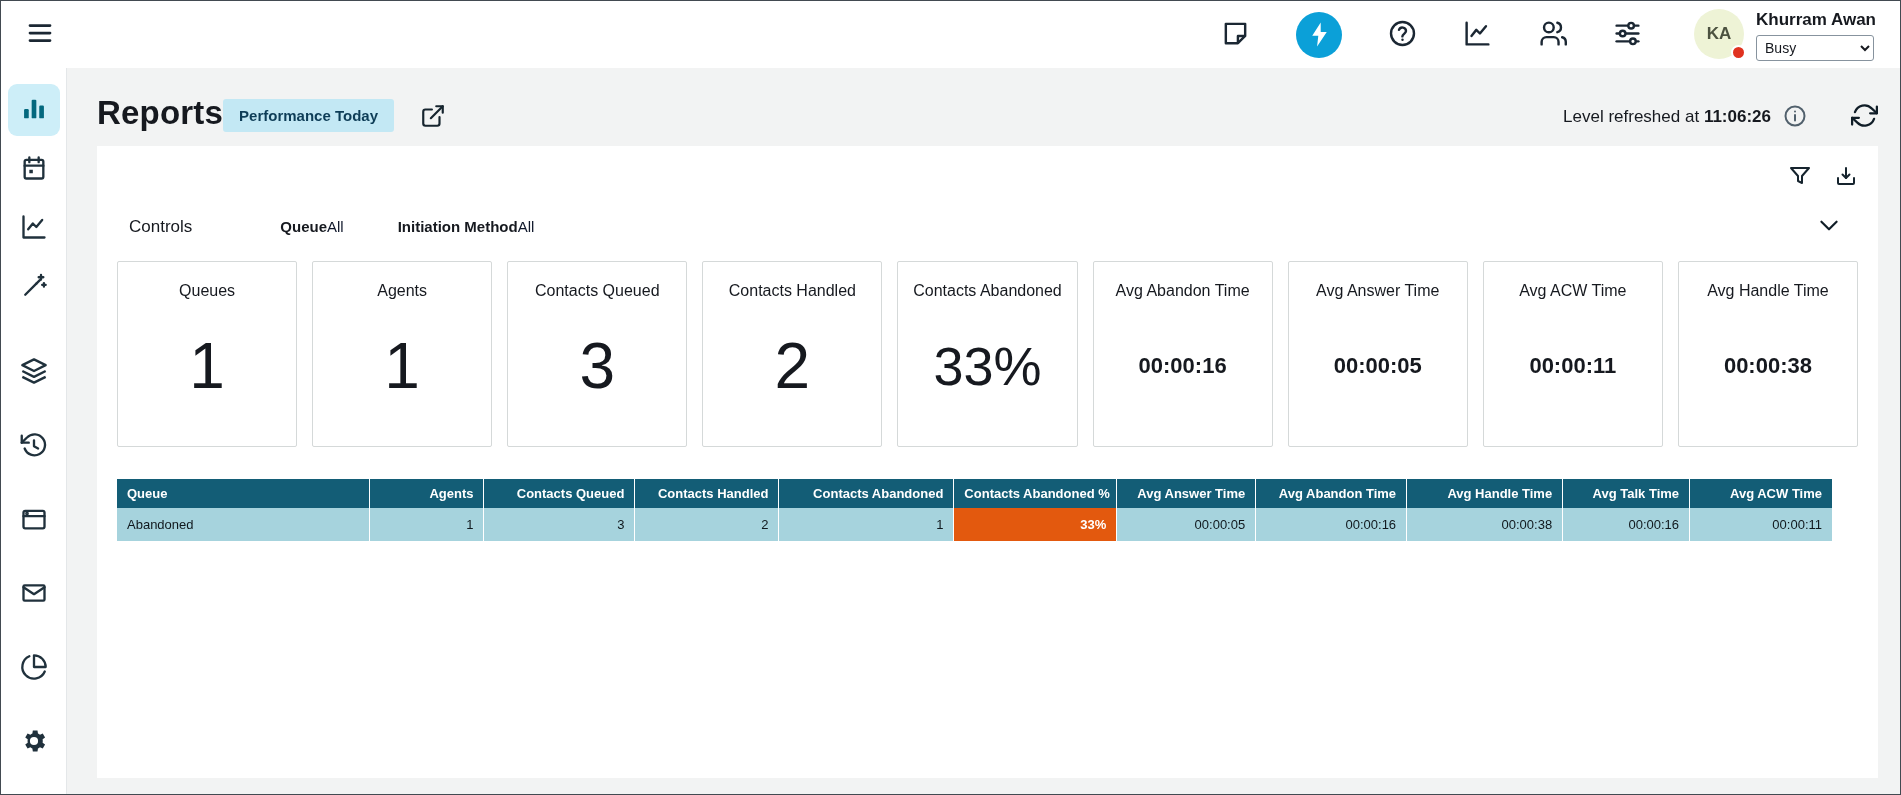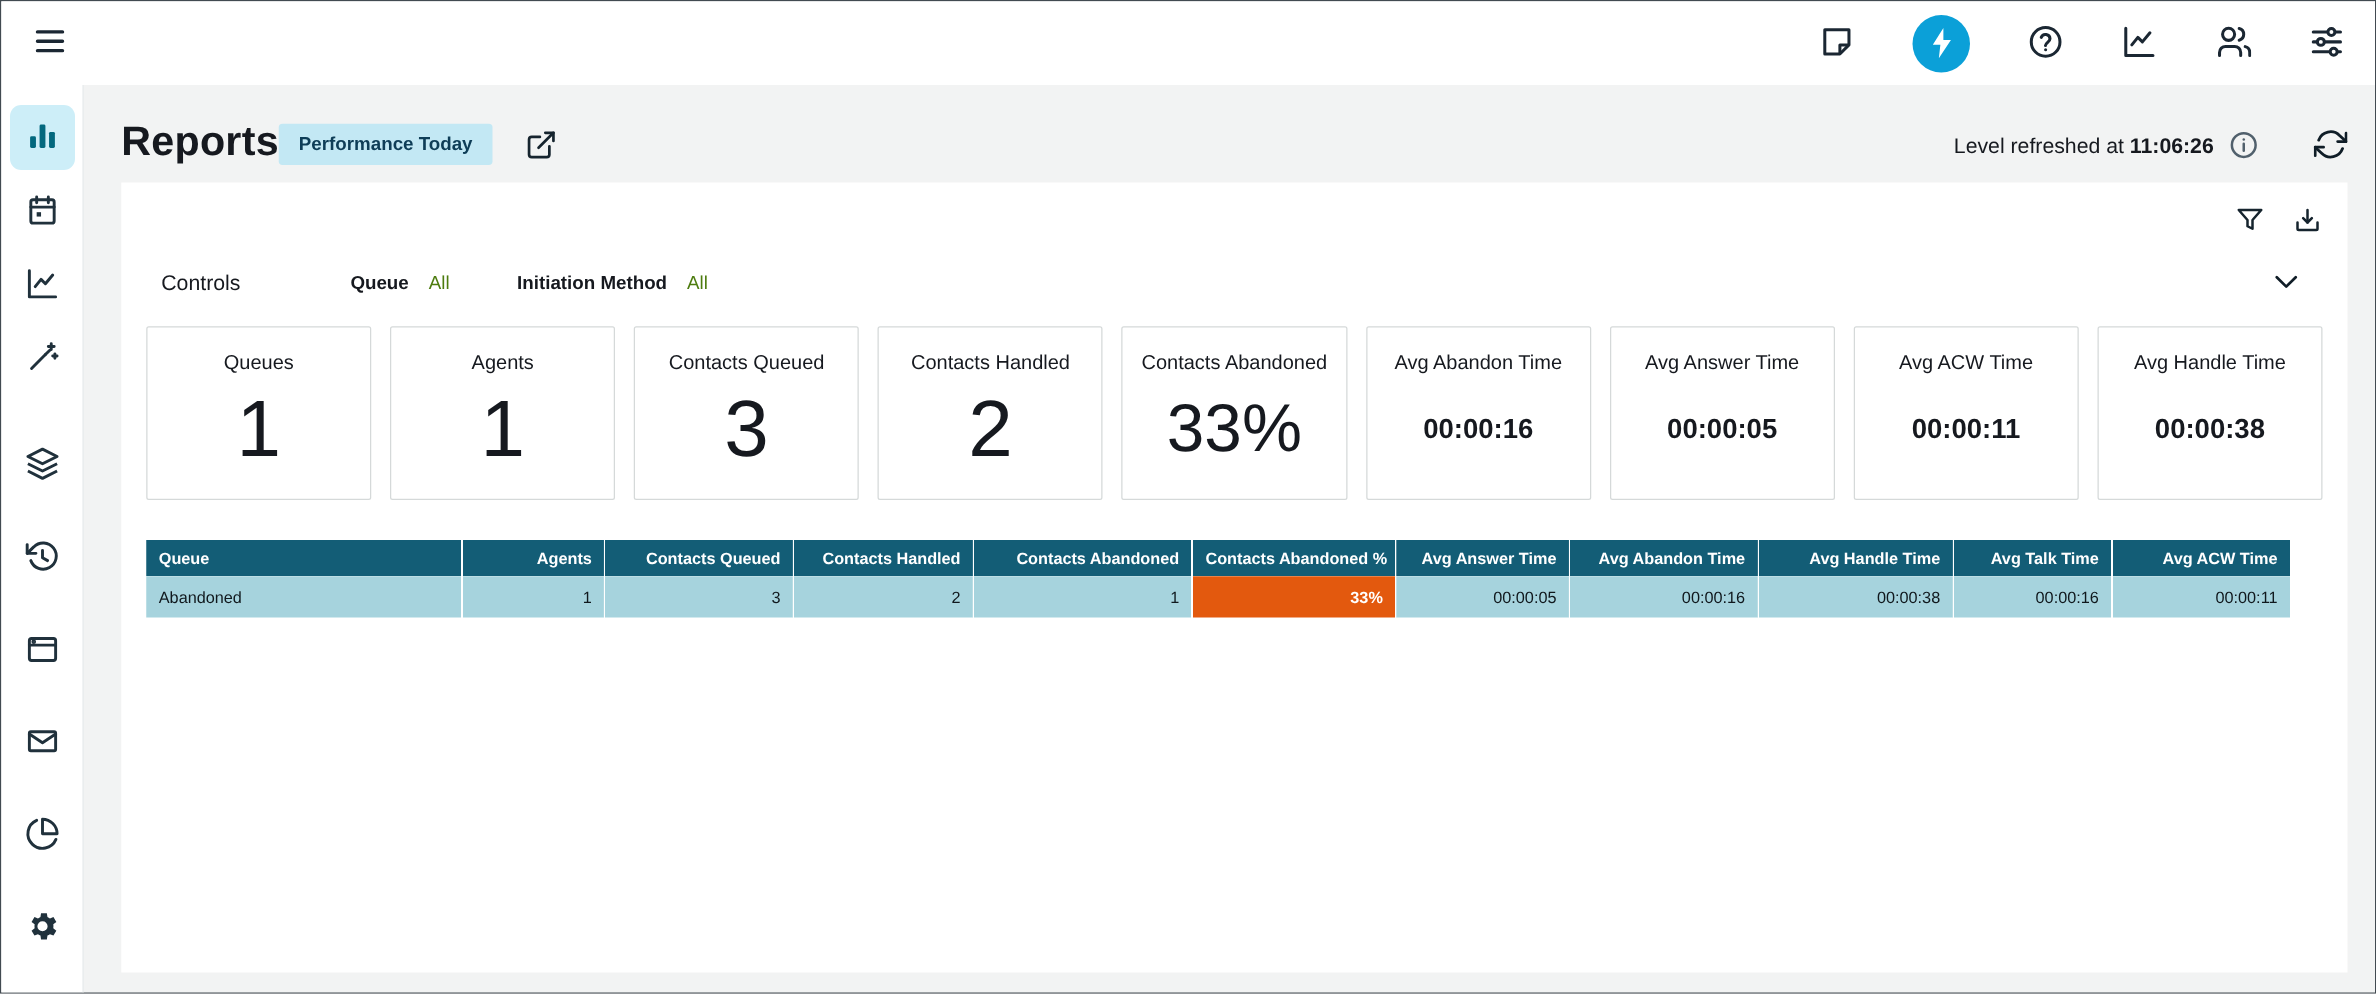--- a/index.html
+++ b/index.html
@@ -56,26 +56,26 @@
   .tabs{display:flex;align-items:flex-end;margin-top:10px;border-bottom:1px solid #e0e4e7;padding-left:0}
   .tab{background:none;border:none;cursor:pointer;font-family:inherit;font-size:16px;color:#5f6b76;padding:12px 20px;border-right:1px solid #d5d9d9;white-space:nowrap}
   .tab.active{background:#fff;color:#16191f;font-weight:700;border:1px solid #d5d9d9;border-bottom:none;margin-bottom:-1px;padding:12px 22px 13px 22px}
   .tab.active + .tab{border-left:none}
 
   .controls-row{display:flex;align-items:center;padding:18px 10px 16px 12px}
   .controls-label{font-size:17px;font-weight:400;color:#16191f}
   .filter-group{display:flex;align-items:center;cursor:pointer;margin-left:88px}
   .filter-group + .filter-group{margin-left:54px}
   .filter-name{font-size:15px;font-weight:700;color:#16191f}
-  .filter-value{font-size:15px;color:#4d7c0f;margin-left:16px}
+  .filter-value{font-size:15px;color:#0f172a;margin-left:0}
   .controls-chevron{margin-left:auto;color:#101d27;margin-right:6px}
   .controls-chevron svg{width:26px;height:26px}
 
   .metrics{display:flex;gap:15px;margin-top:4px}
-  .metric-card{flex:1;border:1px solid #d5d9d9;border-radius:2px;background:#fff;height:139px;display:flex;flex-direction:column;align-items:center;padding-top:20px}
+  .metric-card{flex:1;border:1px solid #d5d9d9;border-radius:2px;background:#fff;height:186px;display:flex;flex-direction:column;align-items:center;padding-top:20px}
   .metric-label{font-size:16px;color:#16191f;text-align:center;white-space:nowrap}
   .metric-value-box{flex:1;display:flex;align-items:center;justify-content:center;padding-bottom:14px}
   .metric-value.large{font-size:64px;font-weight:400}
   .metric-value.pct{font-size:54px;font-weight:400}
   .metric-value.time{font-size:22px;font-weight:700}
 
   .queue-table{border-collapse:collapse;table-layout:fixed;width:calc(100% - 26px);margin-top:32px;font-size:13px}
   .queue-table th{background:var(--table-header-bg,#135d76);color:#fff;font-weight:700;padding:7px 10px;text-align:right;white-space:nowrap;overflow:hidden;border-left:1px solid rgba(255,255,255,.25)}
   .queue-table th:first-child{text-align:left;border-left:none}
   .queue-table td{background:var(--table-row-bg,#a6d3dd);color:#10181d;padding:9px 10px;text-align:right;white-space:nowrap;overflow:hidden;border-left:1px solid rgba(255,255,255,.45)}
@@ -145,20 +145,32 @@
               <line x1="3" y1="5.5" x2="21" y2="5.5"></line>
               <line x1="3" y1="12" x2="21" y2="12"></line>
               <line x1="3" y1="18.5" x2="21" y2="18.5"></line>
               <circle cx="15" cy="5.5" r="2.3" fill="#fff"></circle>
               <circle cx="8" cy="12" r="2.3" fill="#fff"></circle>
               <circle cx="16.5" cy="18.5" r="2.3" fill="#fff"></circle>
             </svg>
         </span>
       </button>
 
+      <div class="user-block">
+        <div class="avatar-wrap">
+          <div class="avatar">KA</div>
+          <span class="status-dot"></span>
+        </div>
+        <div class="user-meta">
+          <span class="user-name">Khurram Awan</span>
+          <select class="status-select">
+            <option>Busy</option>
+          </select>
+        </div>
+      </div>
     </div>
   </header>
 
   <div class="body-row">
 
     <nav class="sidebar">
       <button class="nav-item active">
         <span>
           <svg viewBox="0 0 24 24" fill="currentColor">
               <rect x="3.5" y="12" width="4" height="8" rx="1"></rect>

